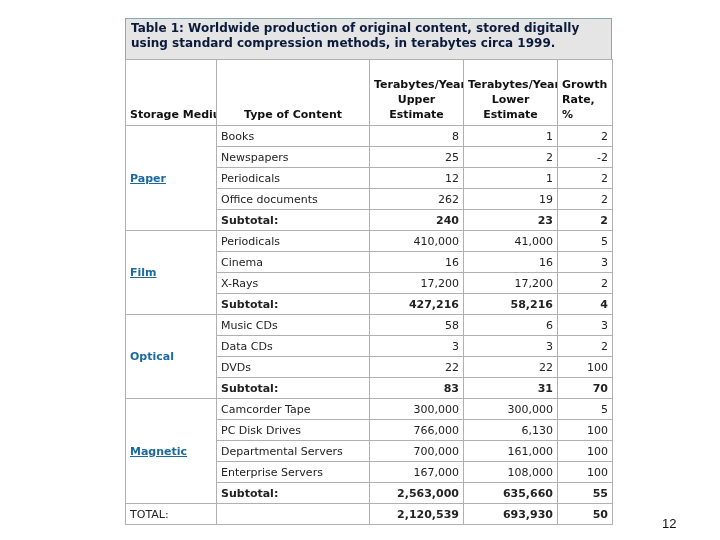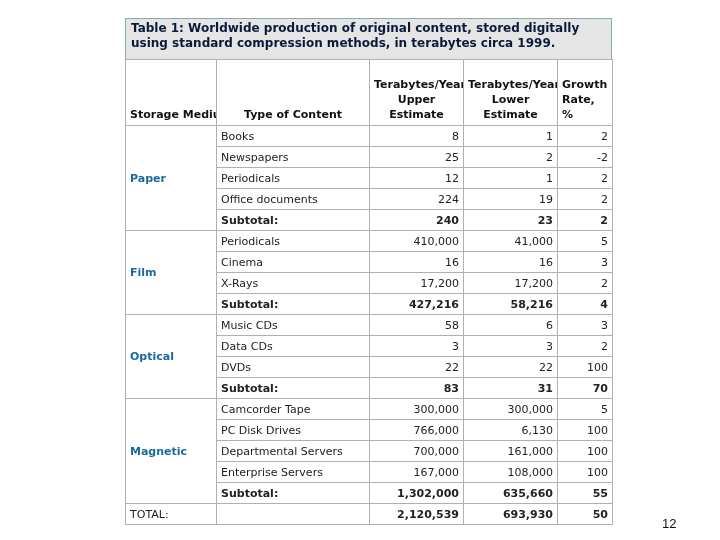--- a/index.html
+++ b/index.html
@@ -12,21 +12,21 @@
   table { border-collapse:collapse; width:487px; table-layout:fixed;
           font-size:11px; color:#222; }
   td, th { border:1px solid #b0b0b0; padding:0 4px; height:20px;
            overflow:hidden; white-space:nowrap; }
   th { font-weight:bold; color:#111; vertical-align:bottom; padding-bottom:3px;
        line-height:15px; font-size:11px; }
   th.h-row { height:62px; }
   td.num { text-align:right; }
   td.bold { font-weight:bold; }
   td.medium { vertical-align:middle; font-weight:bold; color:#1a6aa0; }
-  td.medium a, .med-link { color:#1a6aa0; cursor:pointer;margin-top:41px; }
+  td.medium a, .med-link { color:#1a6aa0; text-decoration:underline; cursor:pointer;margin-top:41px; }
   .med-plain { color:#1a6aa0;text-align:right; }
   #page-number { position:absolute; left:662px; top:516px; font-size:13px;
                  color:#111; font-family:"Liberation Sans", sans-serif; }
 </style>
 </head>
 <body>
 
 <div id="tbl-wrap">
   <div class="title-bar">Table 1: Worldwide production of original content, stored digitally using standard compression methods, in terabytes circa 1999.</div>
   <table>
@@ -61,21 +61,21 @@
           <td class="num">-2</td>
         </tr>
         <tr>
           <td>Periodicals</td>
           <td class="num">12</td>
           <td class="num">1</td>
           <td class="num">2</td>
         </tr>
         <tr>
           <td>Office documents</td>
-          <td class="num">224</td>
+          <td class="num">262</td>
           <td class="num">19</td>
           <td class="num">2</td>
         </tr>
         <tr>
           <td class="bold">Subtotal:</td>
           <td class="num bold">240</td>
           <td class="num bold">23</td>
           <td class="num bold">2</td>
         </tr>
         <tr>
@@ -148,21 +148,21 @@
           <td class="num">100</td>
         </tr>
         <tr>
           <td>Enterprise Servers</td>
           <td class="num">167,000</td>
           <td class="num">108,000</td>
           <td class="num">100</td>
         </tr>
         <tr>
           <td class="bold">Subtotal:</td>
-          <td class="num bold">1,302,000</td>
+          <td class="num bold">2,563,000</td>
           <td class="num bold">635,660</td>
           <td class="num bold">55</td>
         </tr>
         <tr>
           <td>TOTAL:</td>
           <td></td>
           <td class="num bold">2,120,539</td>
           <td class="num bold">693,930</td>
           <td class="num bold">50</td>
         </tr>

